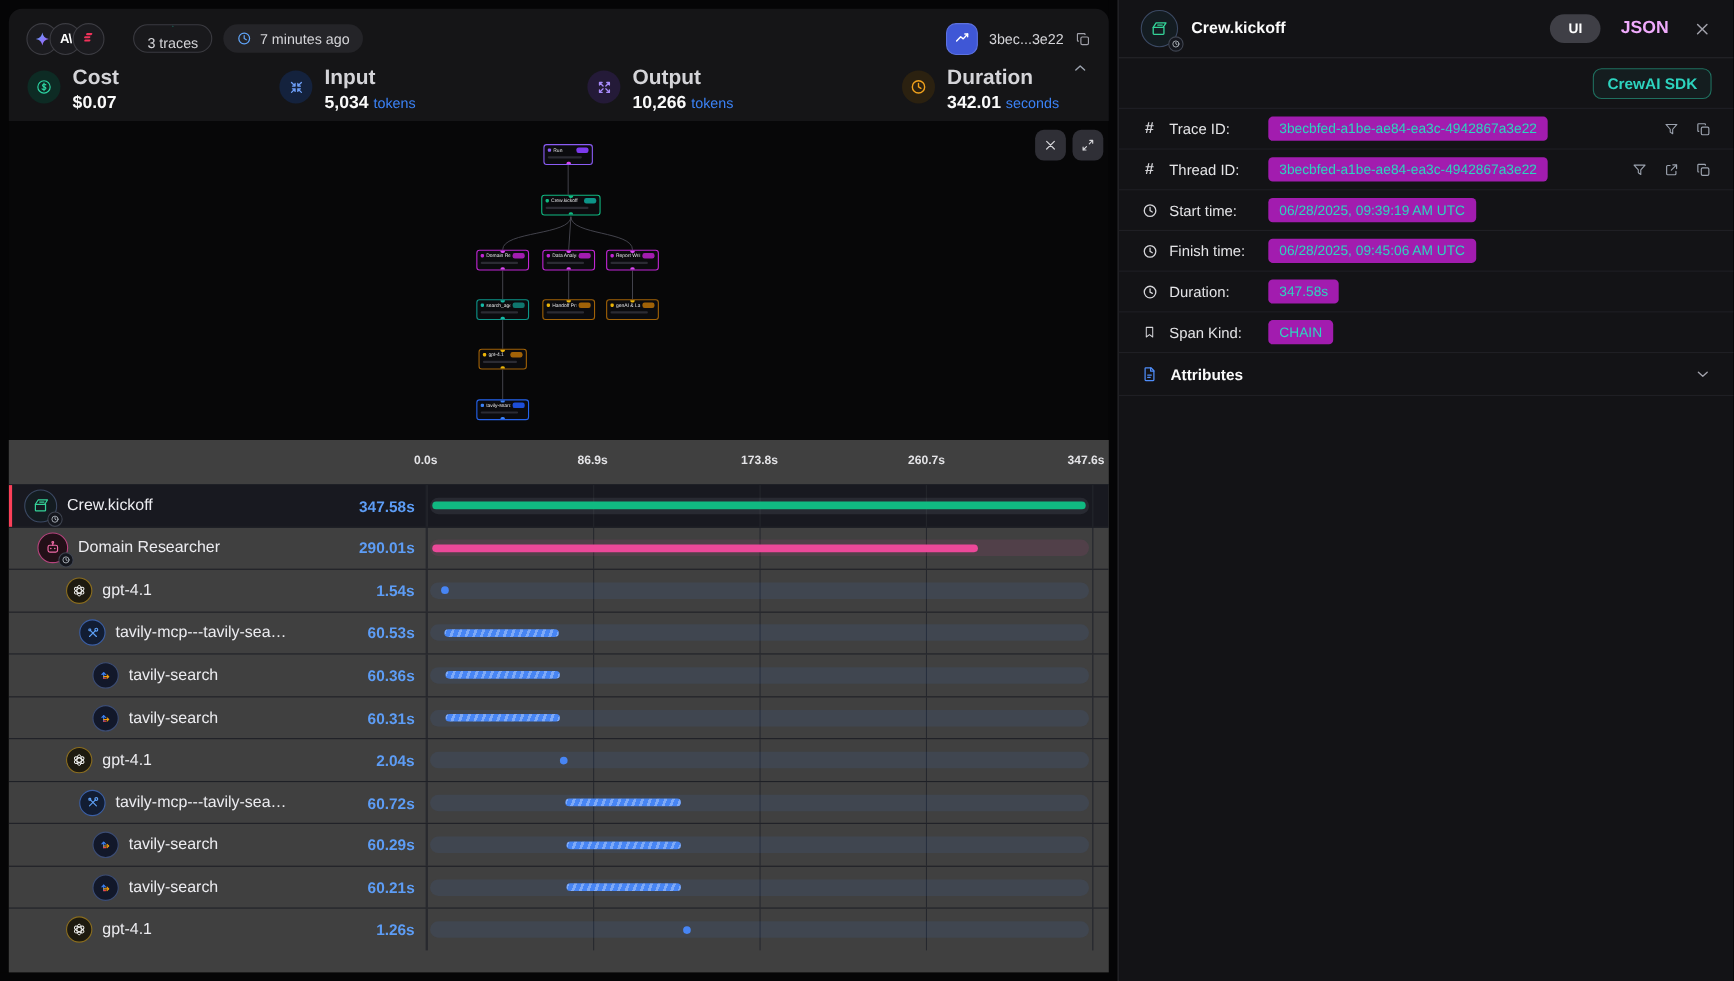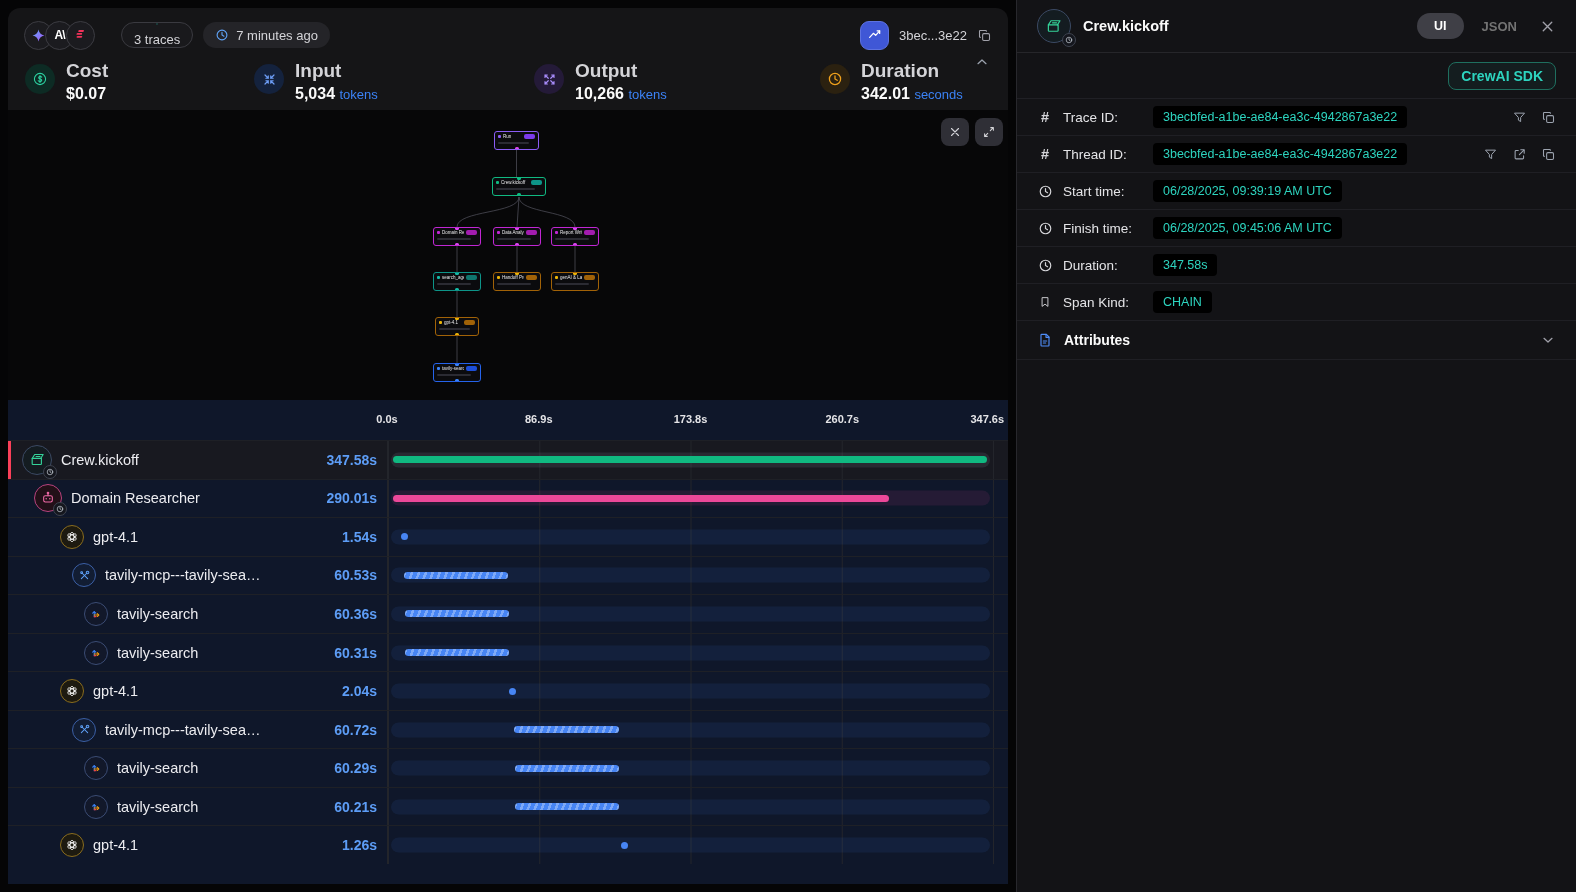--- a/index.html
+++ b/index.html
@@ -48,21 +48,21 @@
   .gn-label { font-size:4.5px; color:#e8e8ea; white-space:nowrap; overflow:hidden; flex:1; }
   .gn-badge { width:11px; height:4.5px; border-radius:2px; flex:none; }
   .gn-sub { margin-top:2.5px; height:2px; width:85%; background:#2b2b33; border-radius:1px; }
   .port { position:absolute; width:4px; height:4px; border-radius:1.5px; left:50%; transform:translateX(-50%); z-index:3; }
   .pt{top:-2px;} .pb{bottom:-2px;}
   .gbtn { position:absolute; top:8px; width:28px; height:28px; border-radius:8px; background:#2f2f36;
     color:#d4d4d8; display:flex; align-items:center; justify-content:center; cursor:pointer; z-index:5; }
   .gbtn-close{ right:39px; } .gbtn-expand{ right:5px; }
 
   
-  .waterfall { margin-left:8px; width:1000px; background:#0f172a; }
+  .waterfall { margin-left:8px; width:1000px; background:#404040; }
   .axis { height:40px; display:flex; }
   .axis-spacer { width:379px; flex:none; }
   .axis-plot { flex:1; margin-right:14px; position:relative; }
   .tick { position:absolute; top:13px; font-size:11px; font-weight:700; color:#e4e4e7; transform:translateX(-50%); }
   .rows { height:444px; overflow:hidden; }
   .wrow { height:38.55px; display:flex; border-top:1px solid #1e2026; position:relative; }
   .wrow.sel { background:#181920; }
   .wrow.sel::before { content:""; position:absolute; left:0; top:0; bottom:0; width:3px; background:#fb4059; }
   .wlabel { width:379px; flex:none; display:flex; align-items:center; gap:9px; }
   .iconwrap { position:relative; flex:none; }
@@ -85,30 +85,30 @@
     background:repeating-linear-gradient(110deg, rgba(255,255,255,.30) 0 2.5px, transparent 2.5px 6.5px); }
   .bar.dot { width:7px !important; height:7px; border-radius:50%; }
 
   
   .right { width:560px; height:892px; background:#131316; border-left:1px solid #28282d; }
   .phead { height:53px; display:flex; align-items:center; padding:0 20px; border-bottom:1px solid #26262a; }
   .phead .ring-crew { width:34px; height:34px; }
   .ptitle { margin-left:12px; font-size:14.5px; font-weight:700; color:#fafafa; }
   .tabs { margin-left:auto; display:flex; align-items:center; }
   .tab-ui { padding:6px 17px; border-radius:999px; background:#3f3f46; color:#fff; font-size:12.5px; font-weight:700; cursor:pointer; }
-  .tab-json { margin-left:18px; color:#737373; font-size:13px; font-weight:600; cursor:pointer; }
+  .tab-json { margin-left:18px; color:#f0abfc; font-size:16px; font-weight:600; cursor:pointer; }
   .pclose { margin-left:22px; color:#a1a1aa; cursor:pointer; display:flex; }
   .sdkrow { height:46px; display:flex; align-items:center; justify-content:flex-end; padding:0 20px; border-bottom:1px solid #202025; }
   .sdkbadge { padding:5px 12px; border-radius:8px; border:1px solid #1f6f5f; color:#2dd4bf;
     background:rgba(45,212,191,0.06); font-size:14px; font-weight:700; }
   .prow { height:37px; display:flex; align-items:center; padding:0 20px; border-bottom:1px solid #1f1f24; }
   .picon { width:16px; display:flex; justify-content:center; color:#d4d4d8; }
   .hash { font-size:14.5px; font-weight:600; color:#d4d4d8; }
   .plabel { margin-left:10px; width:84px; font-size:13.5px; color:#e4e4e7; flex:none; }
-  .pvalue { margin-left:6px; background:#000000; border-radius:4px; padding:4px 10px; font-size:12.5px; color:#2dd4bf; white-space:nowrap; }
+  .pvalue { margin-left:6px; background:#a21caf; border-radius:4px; padding:4px 10px; font-size:12.5px; color:#2dd4bf; white-space:nowrap; }
   .pactions { margin-left:auto; display:flex; align-items:center; gap:14px; color:#9ca3af; }
   .pactions span { display:flex; cursor:pointer; }
   .attr-row { height:39px; display:flex; align-items:center; padding:0 20px; border-bottom:1px solid #1f1f24; cursor:pointer; }
   .attr-label { margin-left:11px; font-size:14px; font-weight:700; color:#fafafa; }
   .attr-chev { margin-left:auto; color:#a1a1aa; display:flex; }
 
   svg.s8{width:8px;height:8px;} svg.s13{width:13px;height:13px;}
   svg.s14{width:14px;height:14px;} svg.s15{width:15px;height:15px;} svg.s16{width:16px;height:16px;}
   svg.s17{width:17px;height:17px;} svg.s18{width:18px;height:18px;}
 </style>

